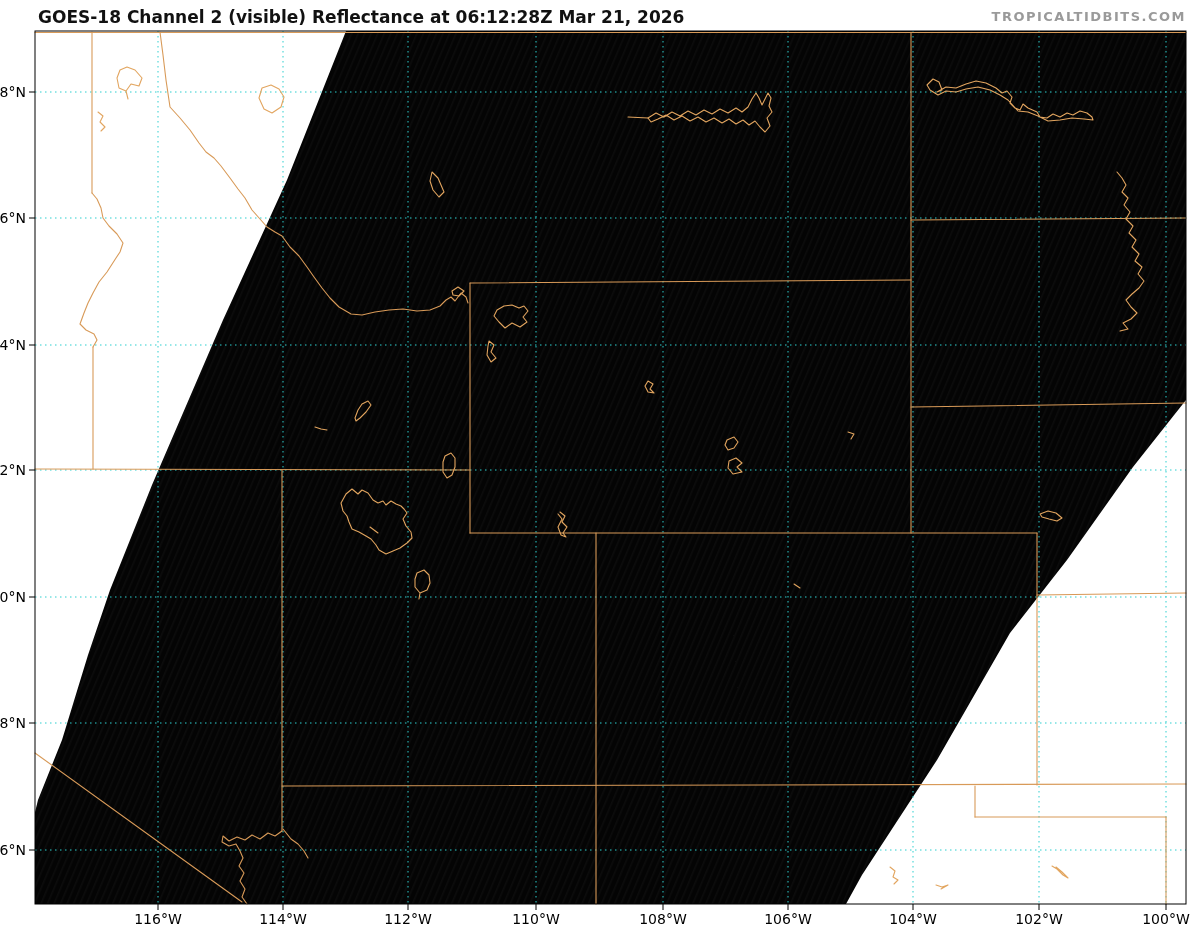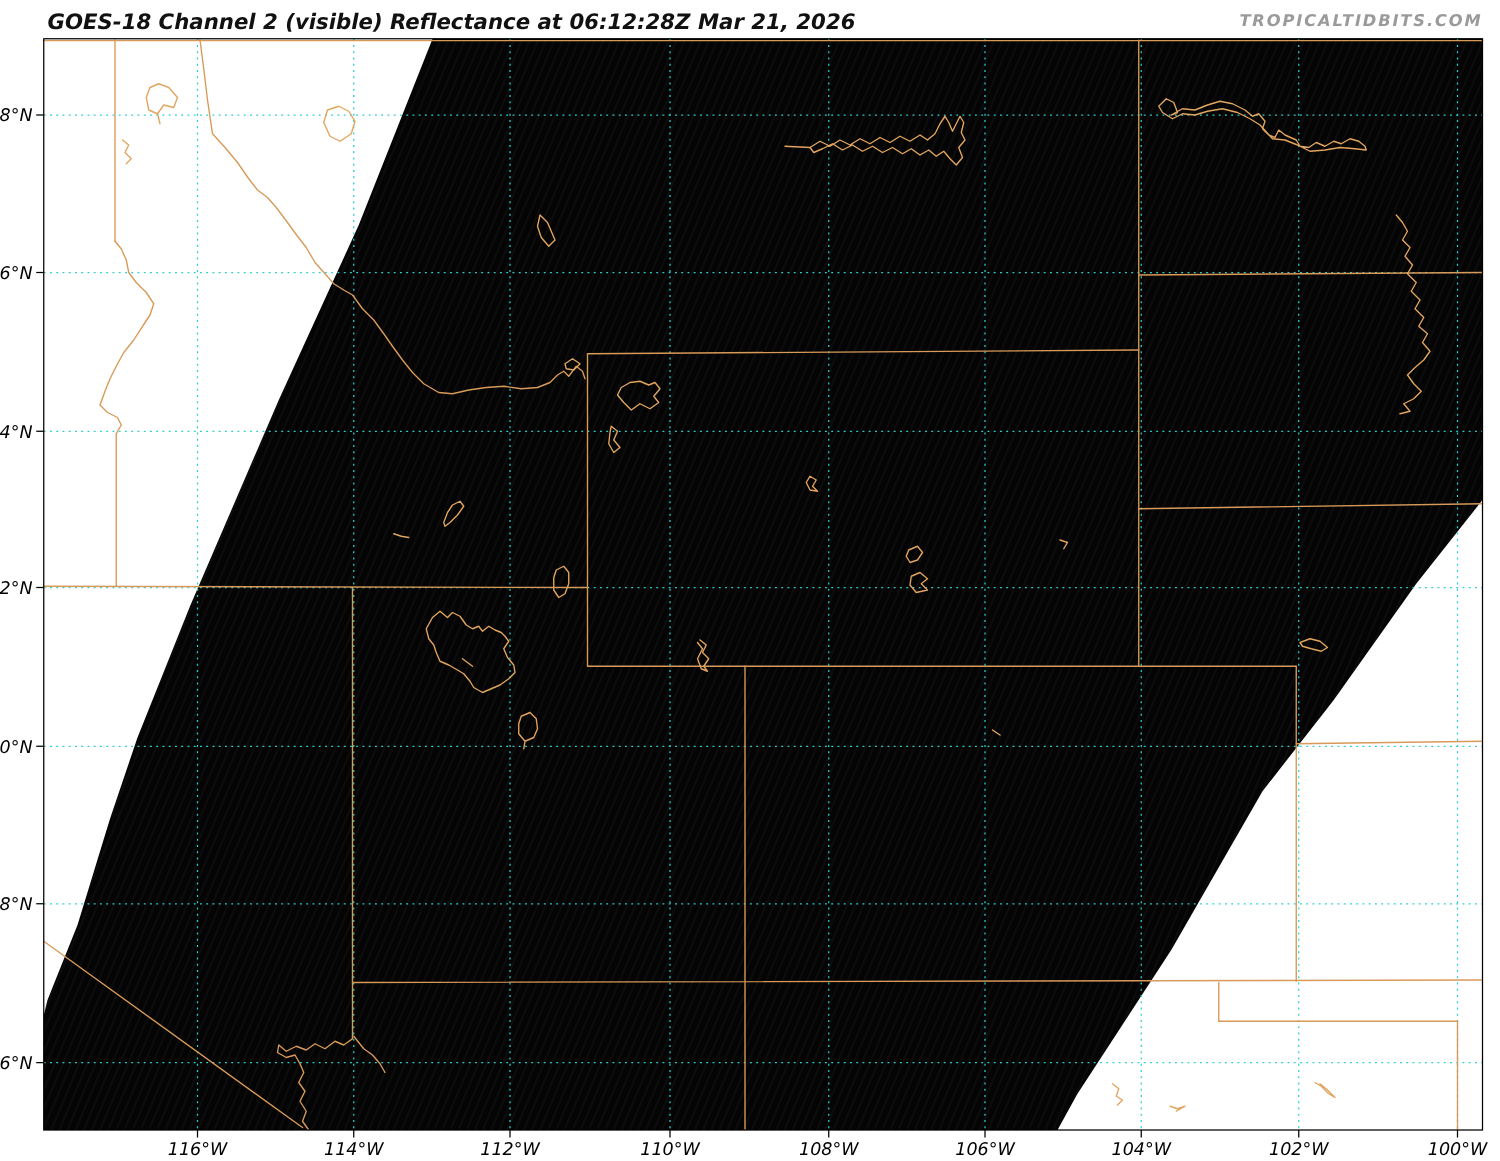--- a/index.html
+++ b/index.html
@@ -1,17 +1,17 @@
 <!DOCTYPE html>
 <html><head>
 <meta charset="utf-8">
 <style>
   html,body{margin:0;padding:0;background:#ffffff;width:1200px;height:929px;overflow:hidden;}
   body{font-family:"DejaVu Sans","Liberation Sans",sans-serif;}
-  #figure{position:relative;width:1200px;height:929px;background:#fff;font-style:italic;}
+  #figure{position:relative;width:1200px;height:929px;background:#fff;}
   svg text{font-family:"DejaVu Sans","Liberation Sans",sans-serif;}
   .title-text{font-size:17px;font-weight:bold;fill:#111111;}
   .brand-text{font-size:13px;font-weight:bold;fill:#9a9a9a;letter-spacing:1.5px;}
   .tick-label{font-size:14px;fill:#000000;}
   .grid{stroke:#2ccfcf;stroke-width:1;stroke-dasharray:1.5 3.5;fill:none;}
   .border{stroke:#d89a58;stroke-width:1.1;fill:none;stroke-linejoin:round;stroke-linecap:round;}
   .lake{stroke:#e2a55f;stroke-width:1.1;fill:none;stroke-linejoin:round;stroke-linecap:round;}
   .frame{stroke:#000000;stroke-width:1;fill:none;}
   .tick{stroke:#000000;stroke-width:1;}
 </style>

